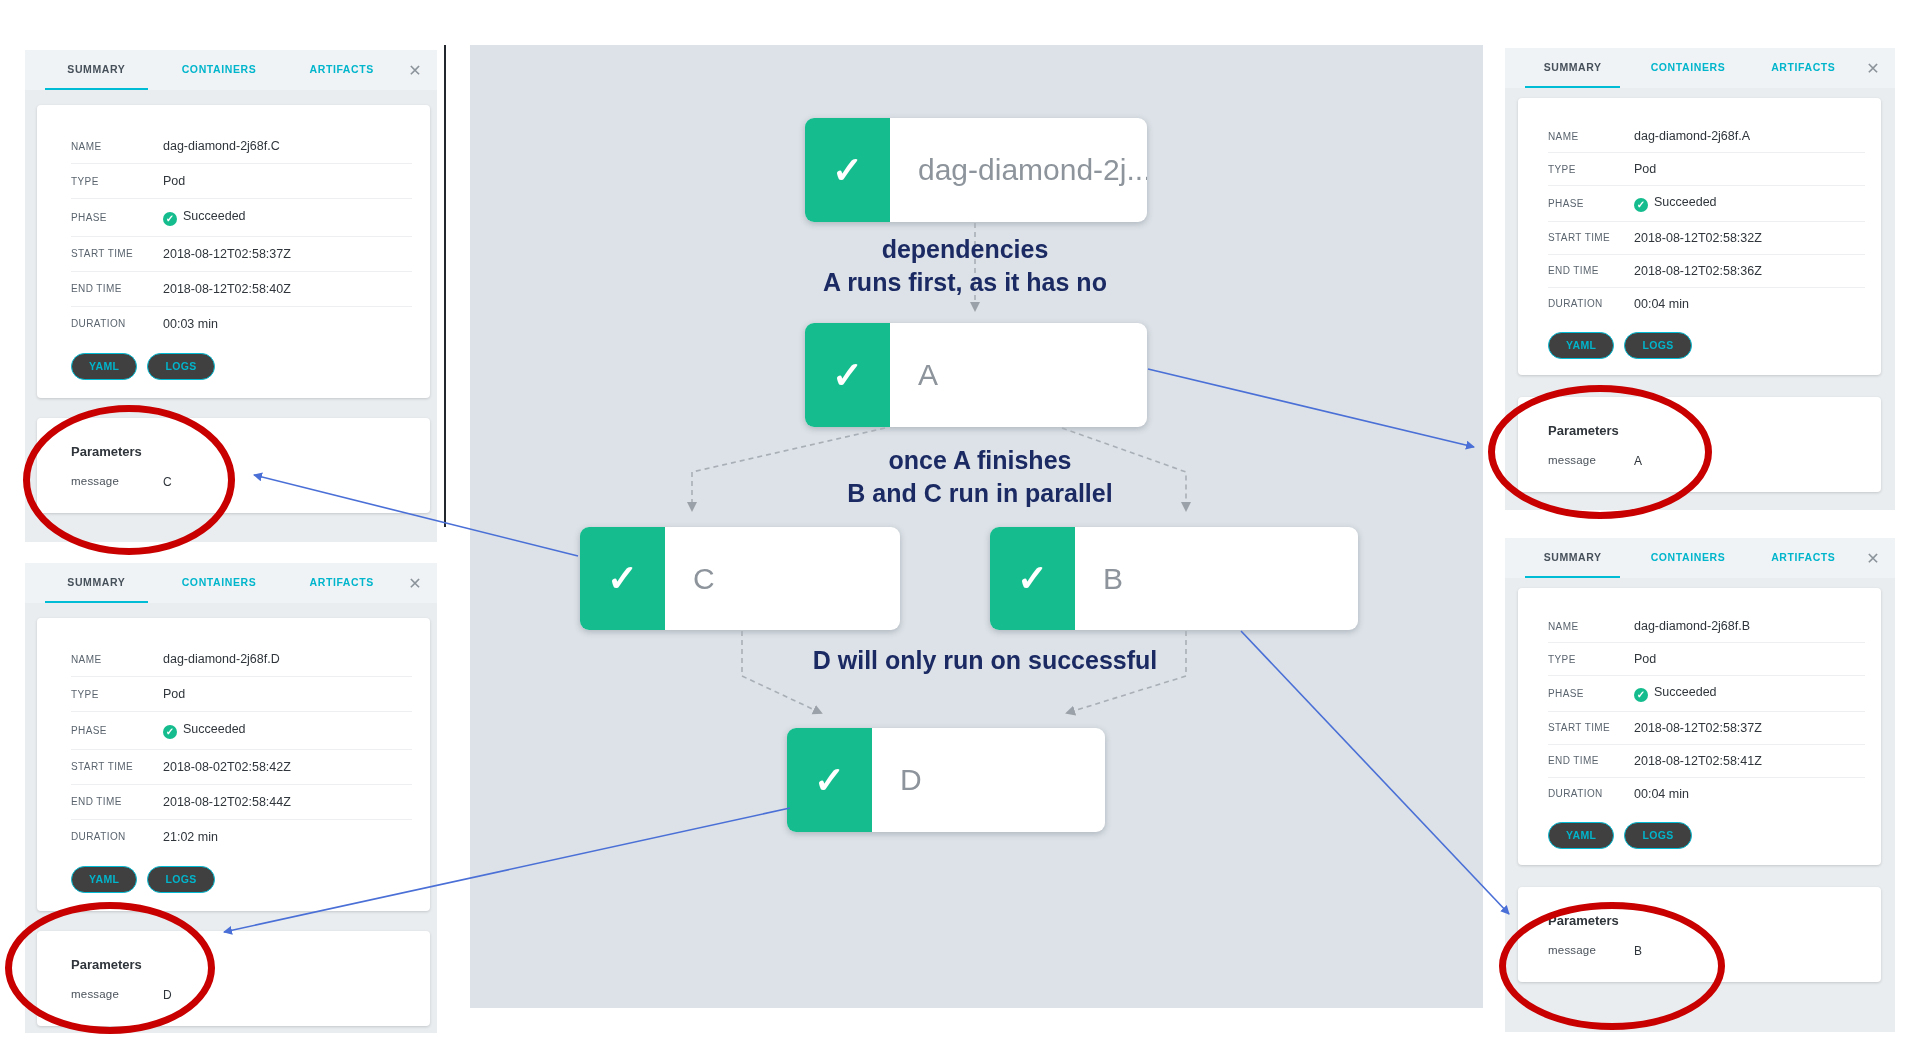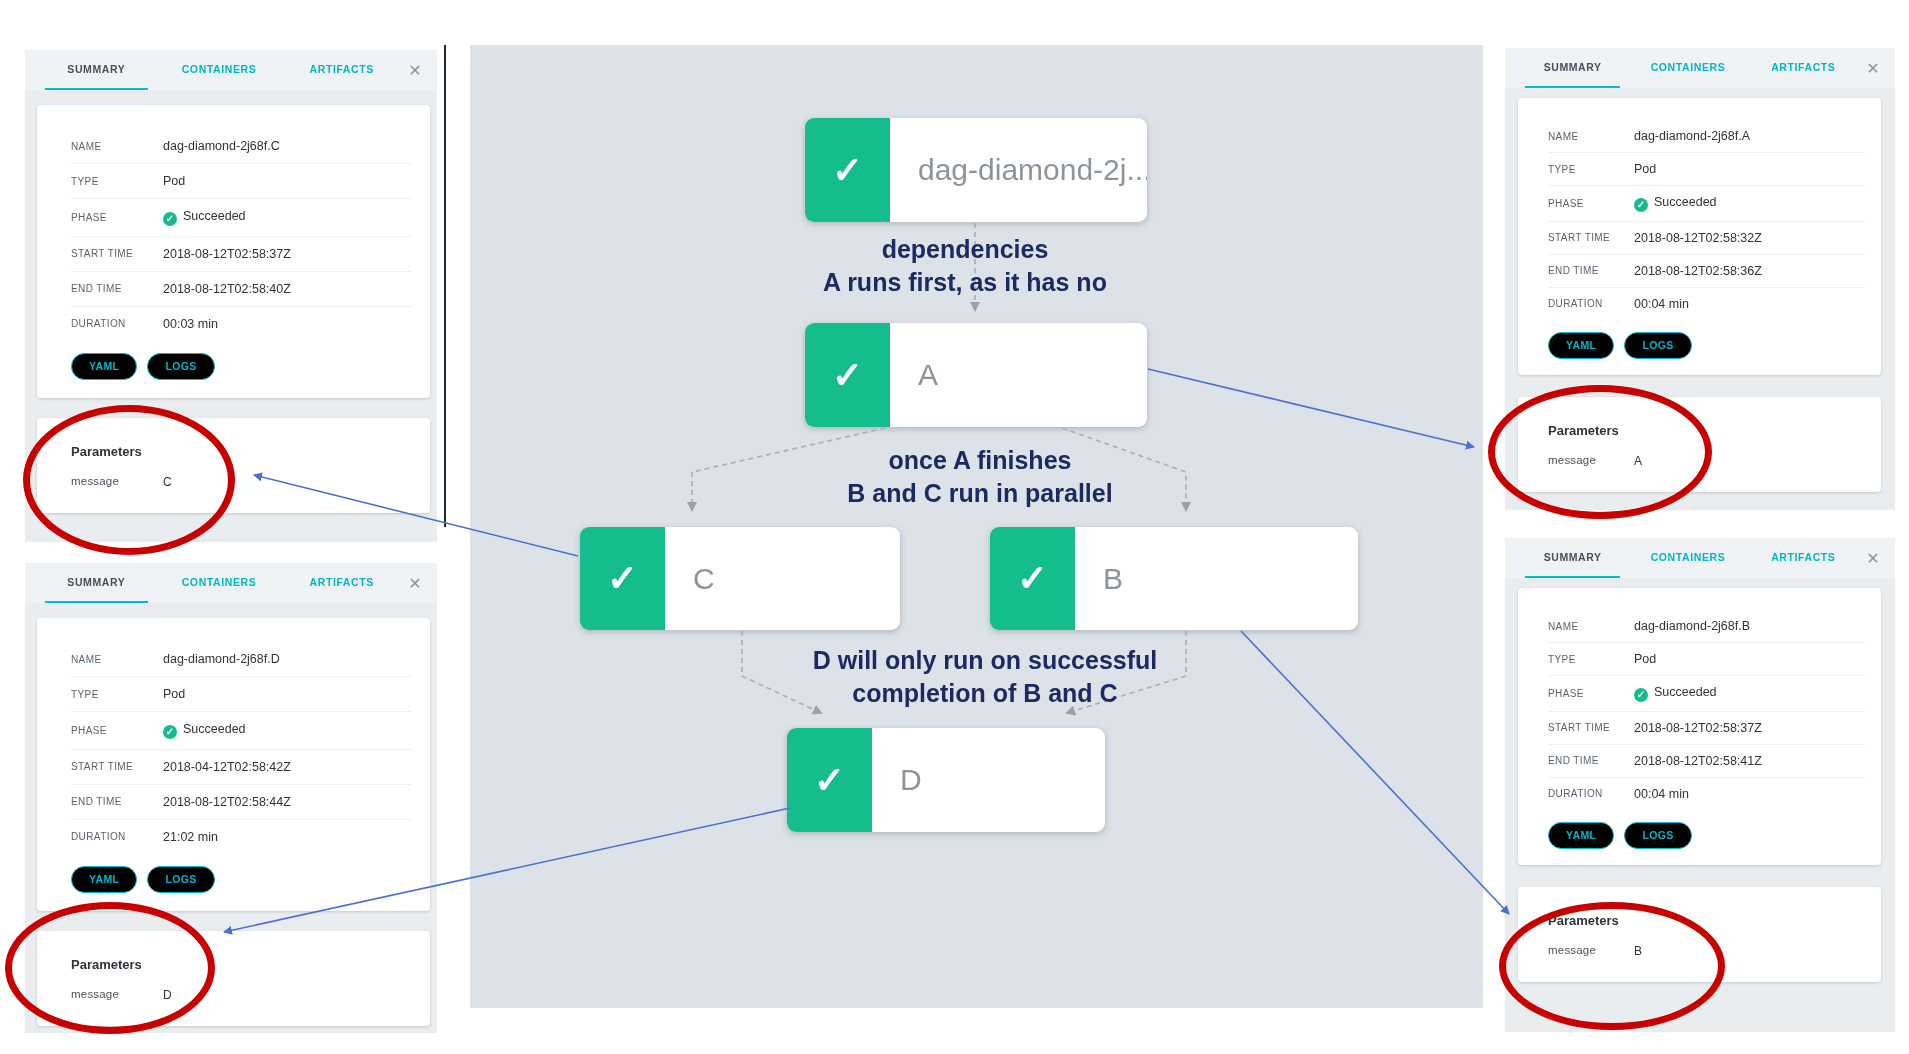--- a/index.html
+++ b/index.html
@@ -62,21 +62,21 @@
   .panel.right .row { padding:9px 0; }
   .row.no-sep { border-bottom:none; }
   .lbl { width:92px; flex-shrink:0; font-size:10px; color:#5a646e; letter-spacing:.4px; }
   .panel.right .lbl { width:86px; }
   .val { font-size:12.5px; color:#2f353b; white-space:nowrap; }
   .phase-ic { display:inline-flex; width:14px; height:14px; border-radius:50%; background:#15bd8e;
               color:#fff; font-size:10px; font-weight:bold; align-items:center; justify-content:center;
               margin-right:6px; vertical-align:-2px; }
 
   .btnrow { display:flex; gap:10px; padding:12px 0 6px; }
-  .pill { height:27px; padding:0 17px; border:1px solid #00bcd4; border-radius:14px; background:#000000;
+  .pill { height:27px; padding:0 17px; border:1px solid #00bcd4; border-radius:14px; background:#404040;
           color:#00b5cc; font-size:10.5px; font-weight:bold; letter-spacing:.4px;
           font-family:"Liberation Sans", sans-serif; cursor:pointer; }
 
   .params-title { font-size:13px; font-weight:bold; color:#2f353b; margin-bottom:16px; }
   .param-row { display:flex; align-items:flex-start; }
   .param-row .lbl { font-size:11.5px; color:#4a525a; letter-spacing:.2px; }
   .param-row .val { font-size:12px; }
 </style>
 </head>
 <body>
@@ -119,21 +119,20 @@
   <div class="annotation" id="ann-a">
     <div>dependencies</div>
     <div>A runs first, as it has no</div>
   </div>
   <div class="annotation" id="ann-bc">
     <div>once A finishes</div>
     <div>B and C run in parallel</div>
   </div>
   <div class="annotation" id="ann-d">
     <div>D will only run on successful</div>
-    <div>completion of B and C</div>
   </div>
 
   <svg class="overlay-svg" width="1909" height="1054" viewBox="0 0 1909 1054">
     <defs>
       <marker id="arrow-gray" markerUnits="userSpaceOnUse" markerWidth="11" markerHeight="11" refX="8" refY="5" orient="auto">
           <path d="M0,0 L10,5 L0,10 z" fill="#9ba1a8"></path>
         </marker>
       <marker id="arrow-blue" markerUnits="userSpaceOnUse" markerWidth="10" markerHeight="10" refX="8" refY="4.5" orient="auto">
           <path d="M0,0 L9,4.5 L0,9 z" fill="#4a6fd6"></path>
         </marker>
@@ -221,21 +220,21 @@
       <div class="row">
           <div class="lbl">TYPE</div>
           <div class="val">Pod</div>
         </div>
       <div class="row">
           <div class="lbl">PHASE</div>
           <div class="val"><span class="phase-ic">✓</span><span>Succeeded</span></div>
         </div>
       <div class="row">
           <div class="lbl">START TIME</div>
-          <div class="val">2018-04-12T02:58:42Z</div>
+          <div class="val">2018-08-02T02:58:42Z</div>
         </div>
       <div class="row">
           <div class="lbl">END TIME</div>
           <div class="val">2018-08-12T02:58:44Z</div>
         </div>
       <div class="row no-sep">
           <div class="lbl">DURATION</div>
           <div class="val">21:02 min</div>
         </div>
       <div class="btnrow">

